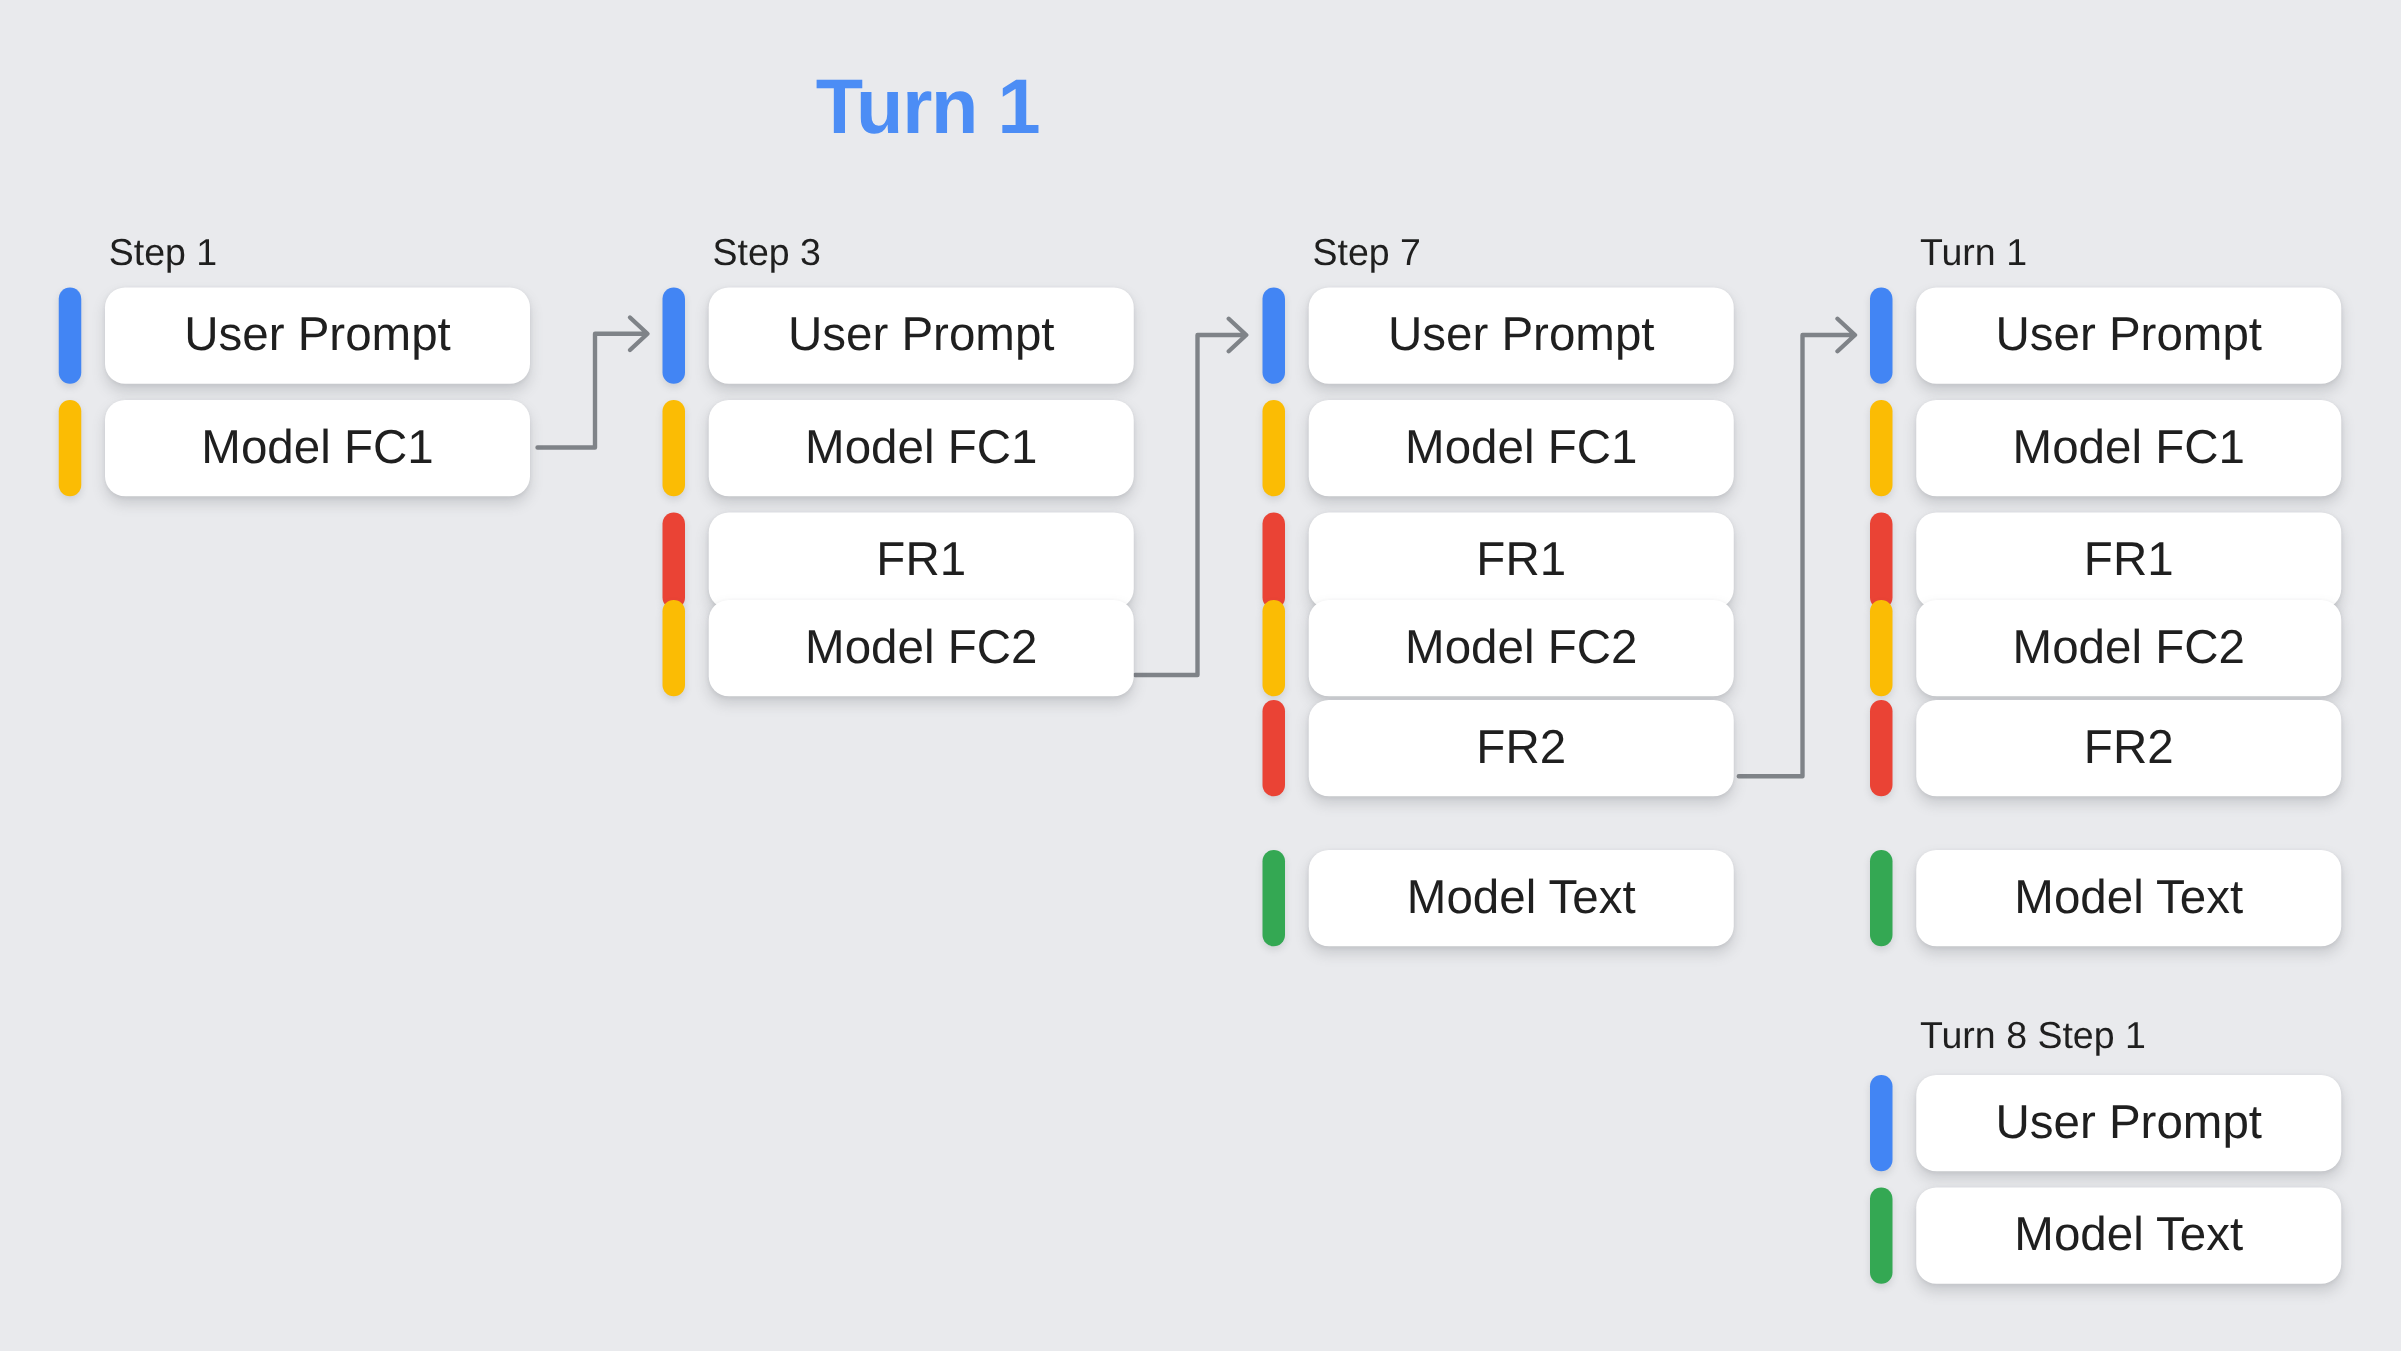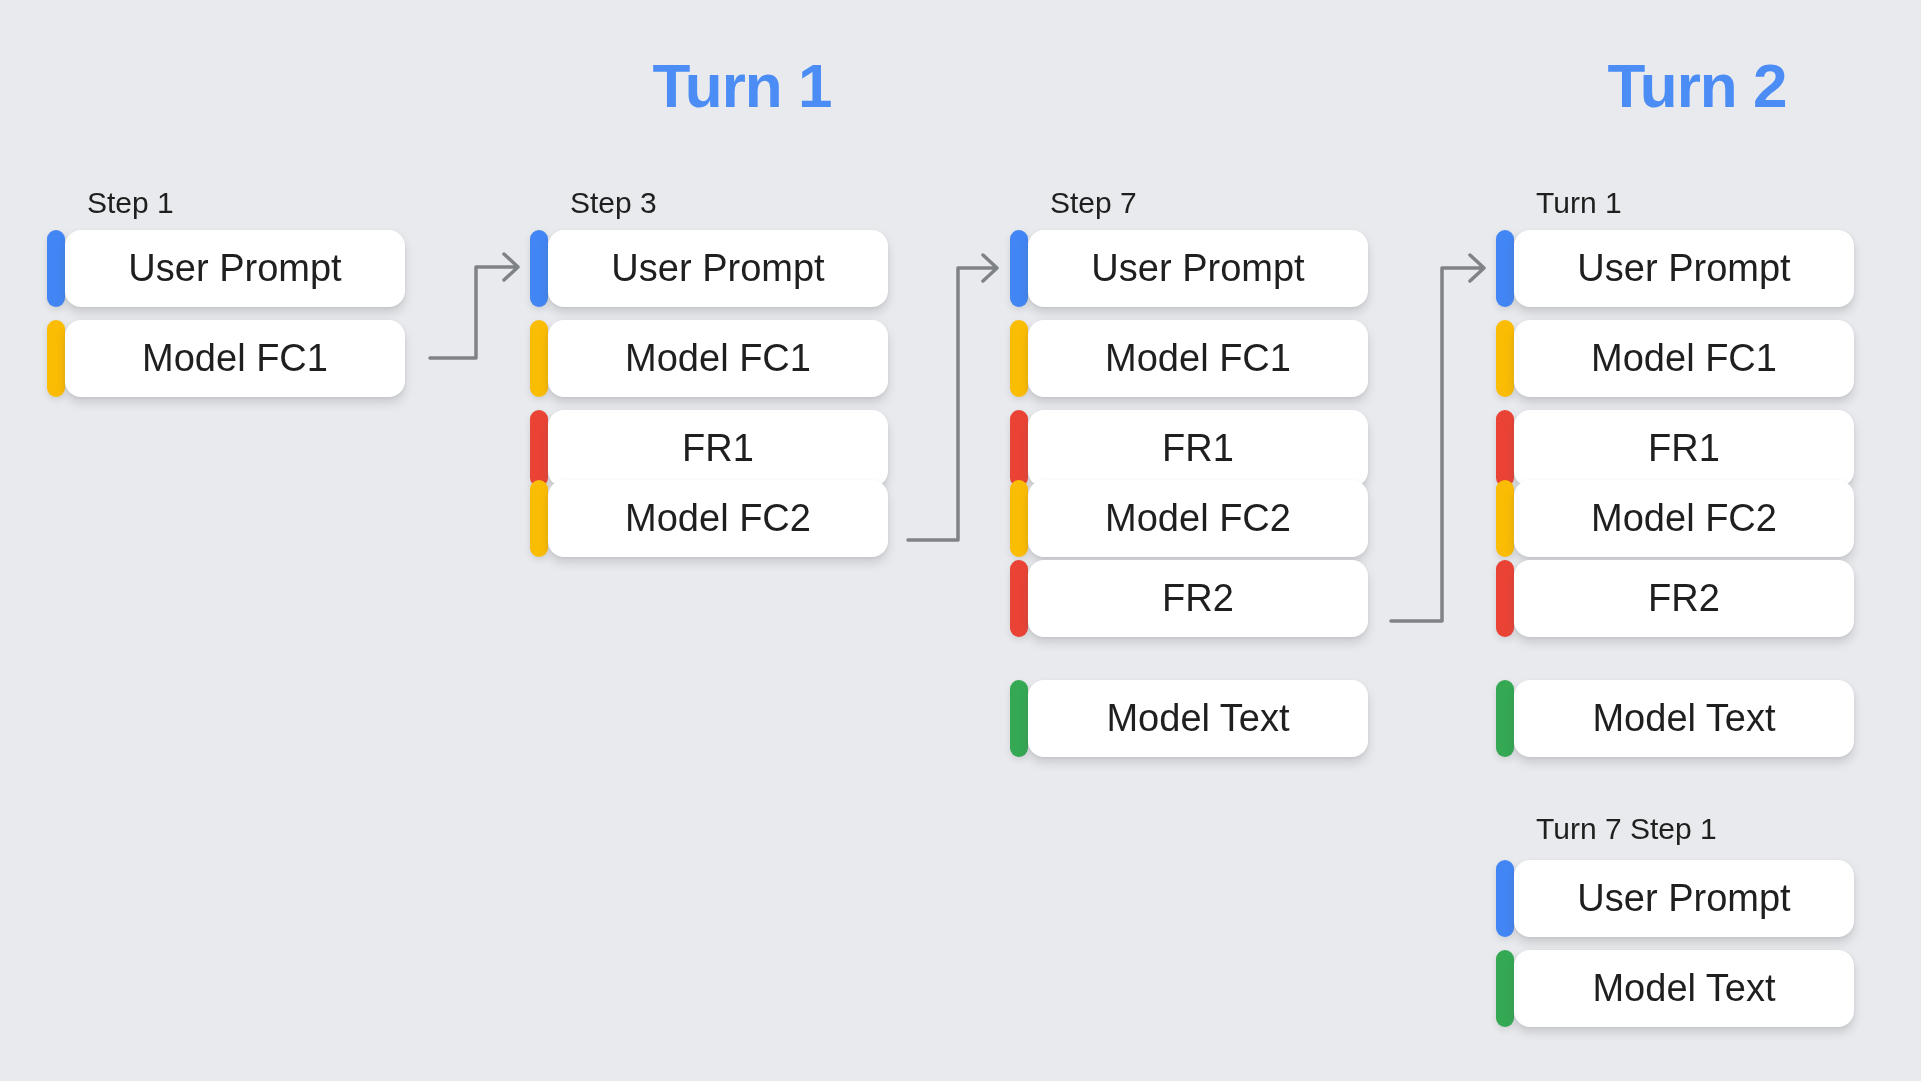--- a/index.html
+++ b/index.html
@@ -50,20 +50,21 @@
     font-size:30px;
     color:var(--card-text);
     white-space:nowrap;
   }
   .row{
     position:absolute;
     left:0;
     height:77px;
     display:flex;
     align-items:stretch;
+    gap:19px;
   }
   .bar{
     width:18px;
     border-radius:9px;
     box-shadow:0 3px 6px rgba(95,99,104,0.18);
     flex:0 0 18px;
   }
   .bar-user{background:var(--user-bar);}
   .bar-model-function-call{background:var(--model-function-call-bar);}
   .bar-function-response{background:var(--function-response-bar);}
@@ -87,21 +88,20 @@
   .label-main{top:186px}
   .label-t2{top:812px}
   .r-t2a{top:860px}.r-t2b{top:950px}
 </style>
 </head>
 <body>
 
 <div class="canvas">
 
   <h1 class="turn-title" style="left:742px">Turn 1</h1>
-  <h1 class="turn-title" style="left:1697px">Turn 2</h1>
 
   <svg class="arrows" viewBox="0 0 1921 1081" aria-hidden="true">
     <path d="M430 358 L476 358 L476 267 L517 267 M504 254 L518 267 L504 280"></path>
     <path d="M908 540 L958 540 L958 268 L996 268 M983 255 L997 268 L983 281"></path>
     <path d="M1391 621 L1442 621 L1442 268 L1483 268 M1470 255 L1484 268 L1470 281"></path>
   </svg>
 
   <section class="column" style="left:47px">
     <div class="col-label label-main">Step 1</div>
     <div class="row r1">
@@ -218,21 +218,21 @@
         <span class="card-text">FR2</span>
       </div>
     </div>
     <div class="row r6">
       <span class="bar bar-model-text"></span>
       <div class="card">
         <span class="card-text">Model Text</span>
       </div>
     </div>
 
-    <div class="col-label label-t2">Turn 7 Step 1</div>
+    <div class="col-label label-t2">Turn 8 Step 1</div>
     <div class="row r-t2a">
       <span class="bar bar-user"></span>
       <div class="card">
         <span class="card-text">User Prompt</span>
       </div>
     </div>
     <div class="row r-t2b">
       <span class="bar bar-model-text"></span>
       <div class="card">
         <span class="card-text">Model Text</span>

